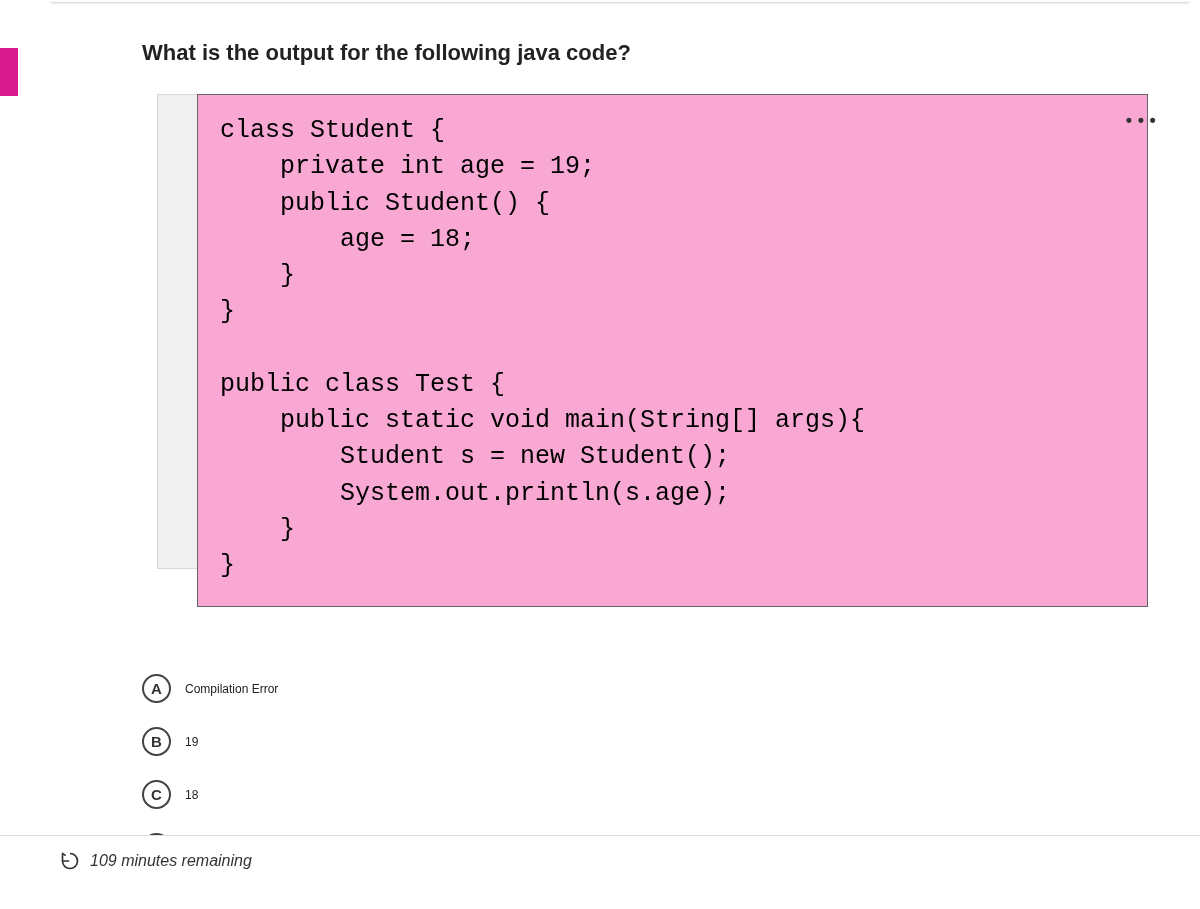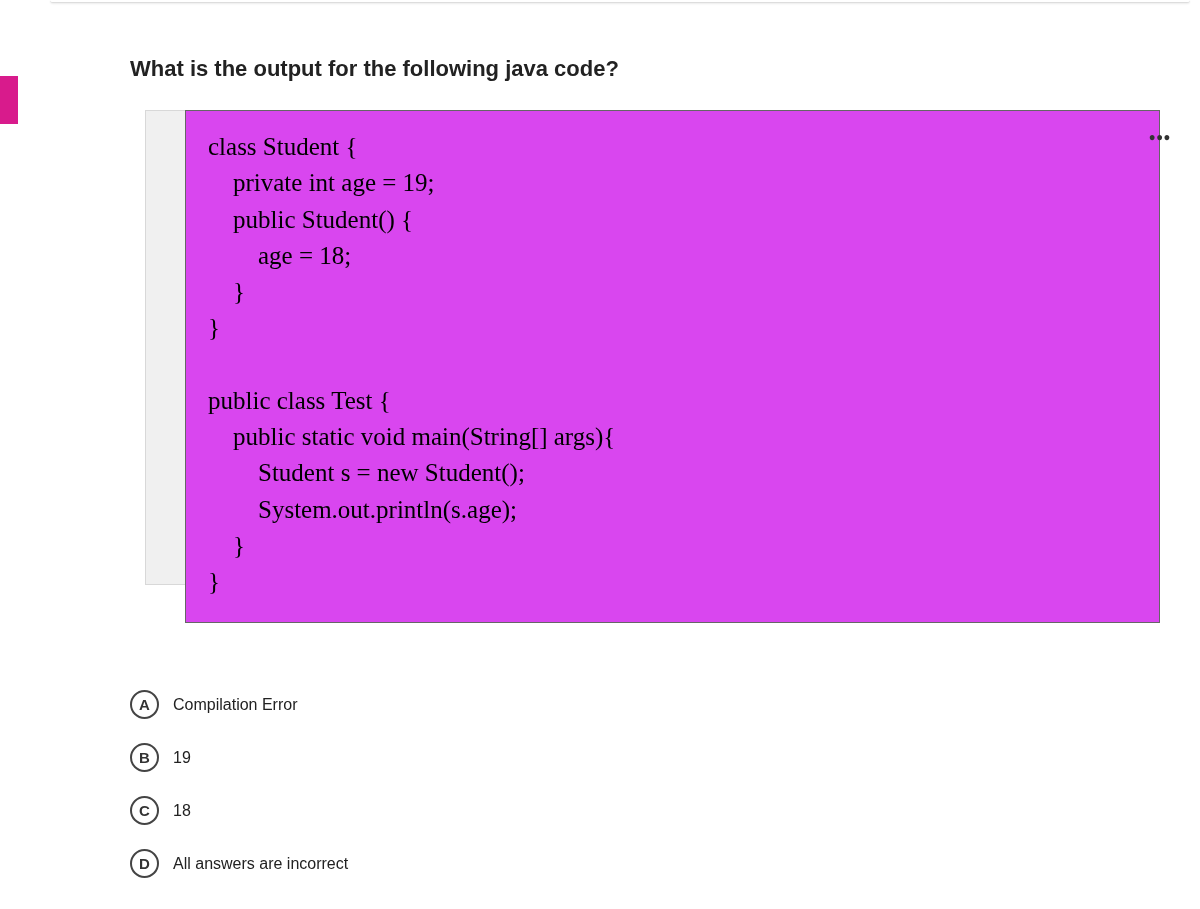--- a/index.html
+++ b/index.html
@@ -7,22 +7,21 @@
   .top-divider {
     height: 3px;
     background: #fff;
     border-bottom: 1px solid #ddd;
     margin: 0 10px 0 50px;
     border-radius: 0 0 8px 8px;
     box-shadow: 0 1px 2px rgba(0,0,0,0.08);
   }
   .page {
     position: relative;
-    padding: 0;
-    margin-top: 28px;
+    padding: 12px;
   }
   .accent-tab {
     position: absolute;
     left: 0;
     top: 45px;
     width: 18px;
     height: 48px;
     background: #d81b8c;
   }
   .content {
@@ -48,26 +47,26 @@
     width: 40px;
     height: 475px;
     background: #f0f0f0;
     border: 1px solid #d8d8d8;
     border-right: none;
   }
   .code-box {
     margin-left: 35px;
     border: 1.5px solid #666;
     padding: 18px 22px 22px 22px;
-    font-family: Liberation Serif, serif;
+    font-family: Liberation Mono, monospace;
     font-size: 25px;
     line-height: 1.45;
     white-space: pre;
     color: #000;
-    background: #d946ef;
+    background: #f9a8d4;
     min-height: 475px;
     position: relative;
   }
   .ellipsis-icon {
     position: absolute;
     right: -12px;
     top: 14px;
     font-size: 18px;
     font-weight: 900;
     letter-spacing: 1px;
@@ -90,21 +89,21 @@
     border-radius: 50%;
     display: flex;
     align-items: center;
     justify-content: center;
     font-weight: 700;
     font-size: 15px;
     color: #333;
     flex-shrink: 0;
   }
   .option-text {
-    font-size: 16px;
+    font-size: 12px;
     color: #222;
   }
   .footer {
     position: absolute;
     left: 0;
     right: 0;
     bottom: 0;
     border-top: 1px solid #ddd;
     padding: 15px 0 15px 60px;
     display: flex;
@@ -170,14 +169,24 @@
 
       <div class="option">
         <div class="option-letter">D</div>
         <div class="option-text">All answers are incorrect</div>
       </div>
 
     </div>
 
   </div>
 
+  <div class="footer">
+    <span class="timer-icon">
+      <svg viewBox="0 0 24 24" width="20" height="20" fill="none" stroke="#333" stroke-width="2">
+        <path d="M3 12a9 9 0 1 0 9-9"></path>
+        <polyline points="3 4 3 12 11 12"></polyline>
+        <path d="M6 5 L3 3" stroke-linecap="round"></path>
+      </svg>
+    </span>
+    <span class="footer-text">109 minutes remaining</span>
+  </div>
 
 </div>
 
 </body></html>

